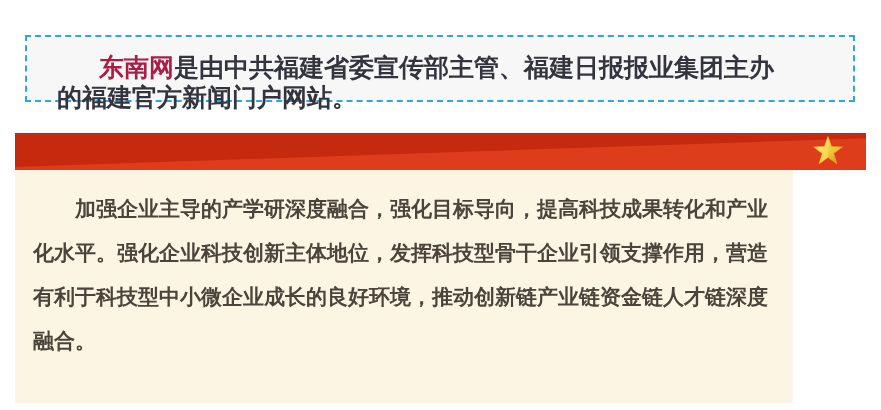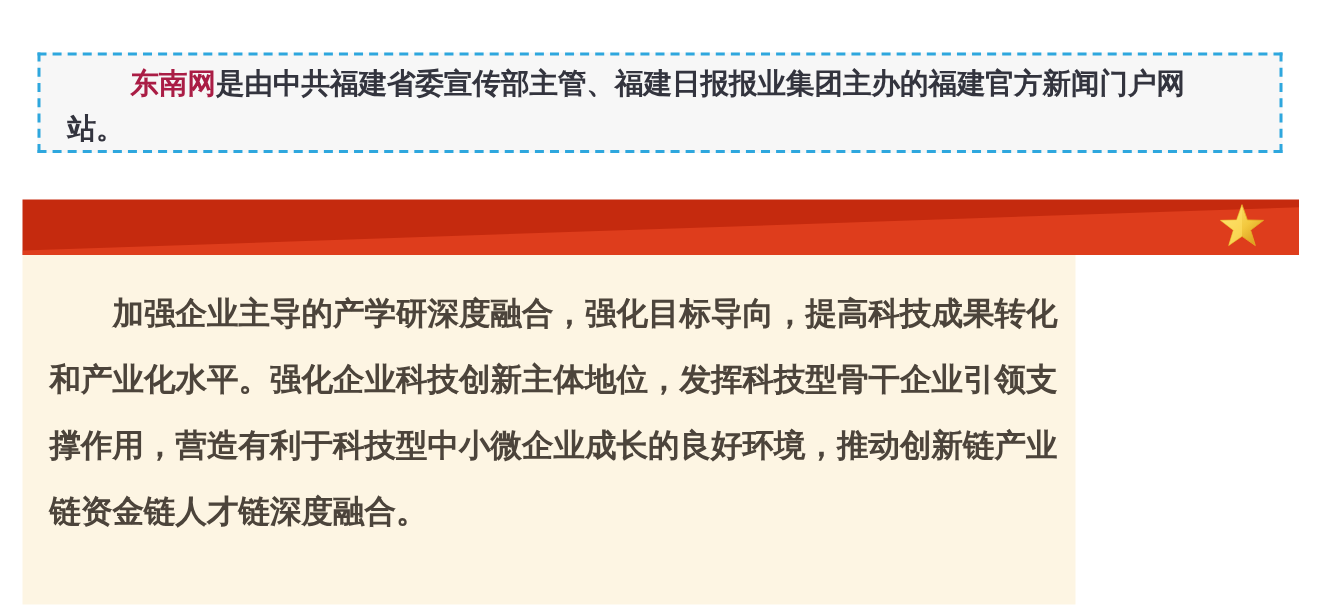--- a/index.html
+++ b/index.html
@@ -9,40 +9,40 @@
     overflow:hidden;
   }
   
   .notice-box{
     position:absolute;left:25px;top:35px;width:830px;height:67px;
     box-sizing:border-box;background:#f7f7f7;
     border:2px dashed #2ea7de;
     padding:4px 56px 0 18px;
   }
   .notice-text{
-    margin:0;font-size:19px;line-height:30px;font-weight:bold;
+    margin:12px;font-size:25px;line-height:30px;font-weight:bold;
     color:#33343e;text-indent:42px;letter-spacing:0;
   }
   .site-name{color:#aa1d45;}
   
   .banner{
     position:absolute;left:15px;top:133px;width:851px;height:37px;
     background:#c52a0e;overflow:hidden;
   }
   .banner-light{
     position:absolute;left:0;top:0;right:0;bottom:0;
     background:#de3d1c;
     clip-path:polygon(0 92%, 100% 14%, 100% 100%, 0 100%);
   }
   .star{
     position:absolute;left:796px;top:2px;width:34px;height:34px;
   }
   
   .quote-panel{
-    position:absolute;left:15px;top:170px;width:702px;height:233px;
+    position:absolute;left:15px;top:170px;width:778px;height:233px;
     box-sizing:border-box;background:#fdf5e3;
     padding:17px 9px 0 18px;
   }
   .quote-paragraph,.quote-attribution{
     margin:0;font-size:21px;line-height:44px;font-weight:bold;
     color:#4c443b;text-indent:42px;
   }
   .quote-attribution{margin-top:7px;}
 </style>
 </head>

